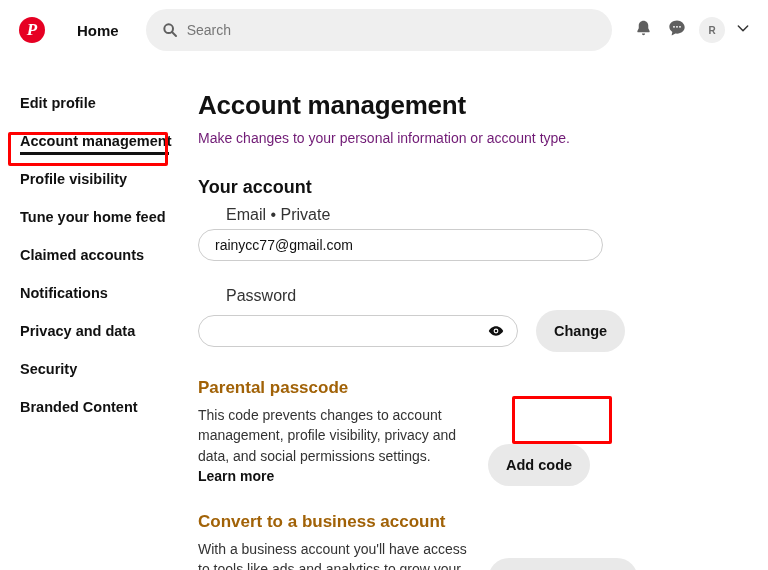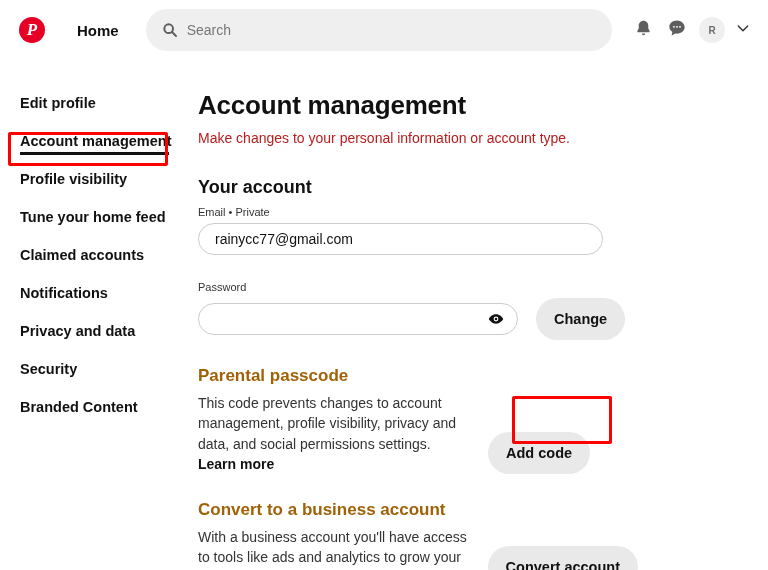--- a/index.html
+++ b/index.html
@@ -172,35 +172,36 @@
 
   .page-title {
     font-size: 26px;
     font-weight: bold;
     color: #111111;
     letter-spacing: -0.2px;
     margin-bottom: 9px;
   }
   .page-sub {
     font-size: 14px;
-    color: #b91c1c;
+    color: #701a75;
     margin-bottom: 31px;
   }
 
   .section-title {
     font-size: 18px;
     font-weight: bold;
     color: #111111;
     margin-bottom: 8px;
   }
 
   .field-label {
-    font-size: 11px;
+    font-size: 16px;
     color: #333333;
     margin-bottom: 5px;
+    margin-left: 28px;
   }
 
   .text-input {
     width: 405px;
     height: 24px;
     border: 1px solid #cdcdcd;
     border-radius: 16px;
     padding: 15px 16px;
     font-family: "Liberation Sans", sans-serif;
     font-size: 14px;

